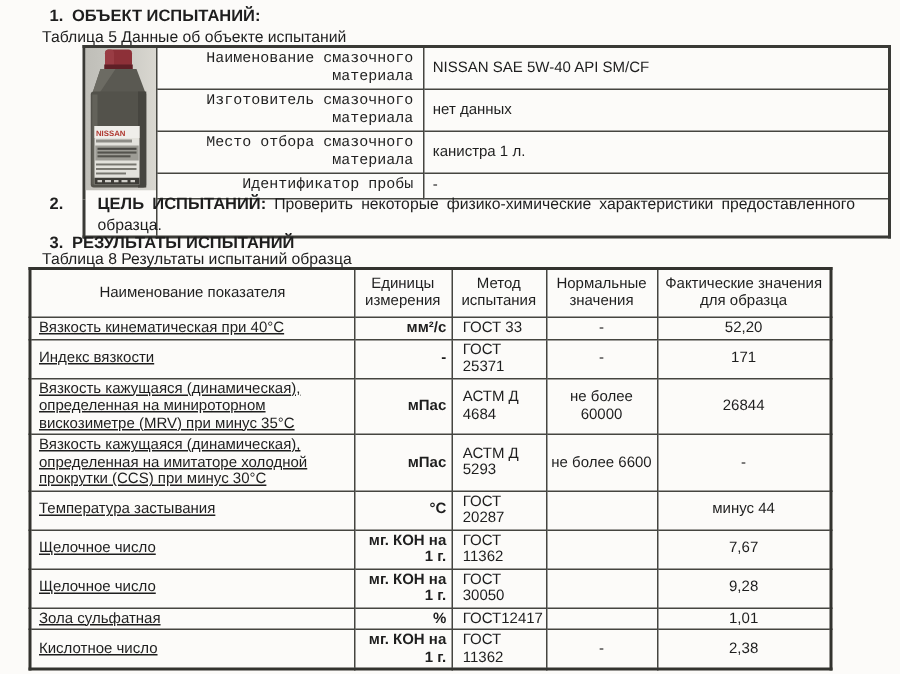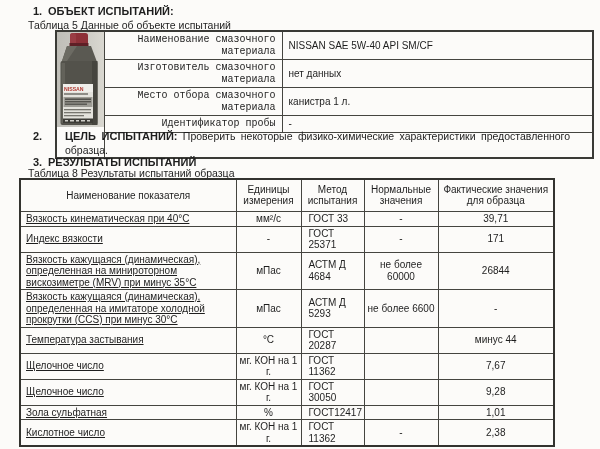--- a/index.html
+++ b/index.html
@@ -33,21 +33,21 @@
   .t1 td.photo { width: 48px; padding: 0; vertical-align: top; }
   .t1 td.lbl { width: 178px; text-align: right; padding: 2px 6px 2px 2px; font-family: Liberation Mono, monospace; }
   .t1 td.val { text-align: left; padding: 2px 2px 2px 6px; }
   .t1 tr { height: 17px; }
   .t1 tr.filler { height: 25px; }
 
   
   .t2 { width: 534px; border: 2px solid #33332f; }
   .t2 td { padding: 1px 3px; }
   .t2 td.c-name  { text-align: left; padding-left: 5px; text-decoration: underline; }
-  .t2 td.c-unit  { text-align: center; }
+  .t2 td.c-unit  { text-align: right; font-weight: bold; }
   .t2 td.c-meth  { text-align: left; padding-left: 7px; }
   .t2 td.c-norm  { text-align: center; }
   .t2 td.c-val   { text-align: center; }
   .t2 tr.hdr td { text-align: center; vertical-align: middle; padding: 2px 2px; }
   .t2 tr.hdr { height: 32px; }
 </style>
 </head>
 <body>
 
 <div class="abs sec-heading" style="top:5px; left:33px;">
@@ -147,21 +147,21 @@
     <td>Метод испытания</td>
     <td>Нормальные значения</td>
     <td>Фактические значения для образца</td>
   </tr>
 
   <tr style="height:15px">
     <td class="c-name">Вязкость кинематическая при 40°С</td>
     <td class="c-unit">мм²/с</td>
     <td class="c-meth">ГОСТ 33</td>
     <td class="c-norm">-</td>
-    <td class="c-val">39,71</td>
+    <td class="c-val">52,20</td>
   </tr>
   <tr style="height:14px">
     <td class="c-name">Индекс вязкости</td>
     <td class="c-unit">-</td>
     <td class="c-meth">ГОСТ 25371</td>
     <td class="c-norm">-</td>
     <td class="c-val">171</td>
   </tr>
   <tr style="height:25px">
     <td class="c-name">Вязкость кажущаяся (динамическая), определенная на минироторном вискозиметре (MRV) при минус 35°С</td>

